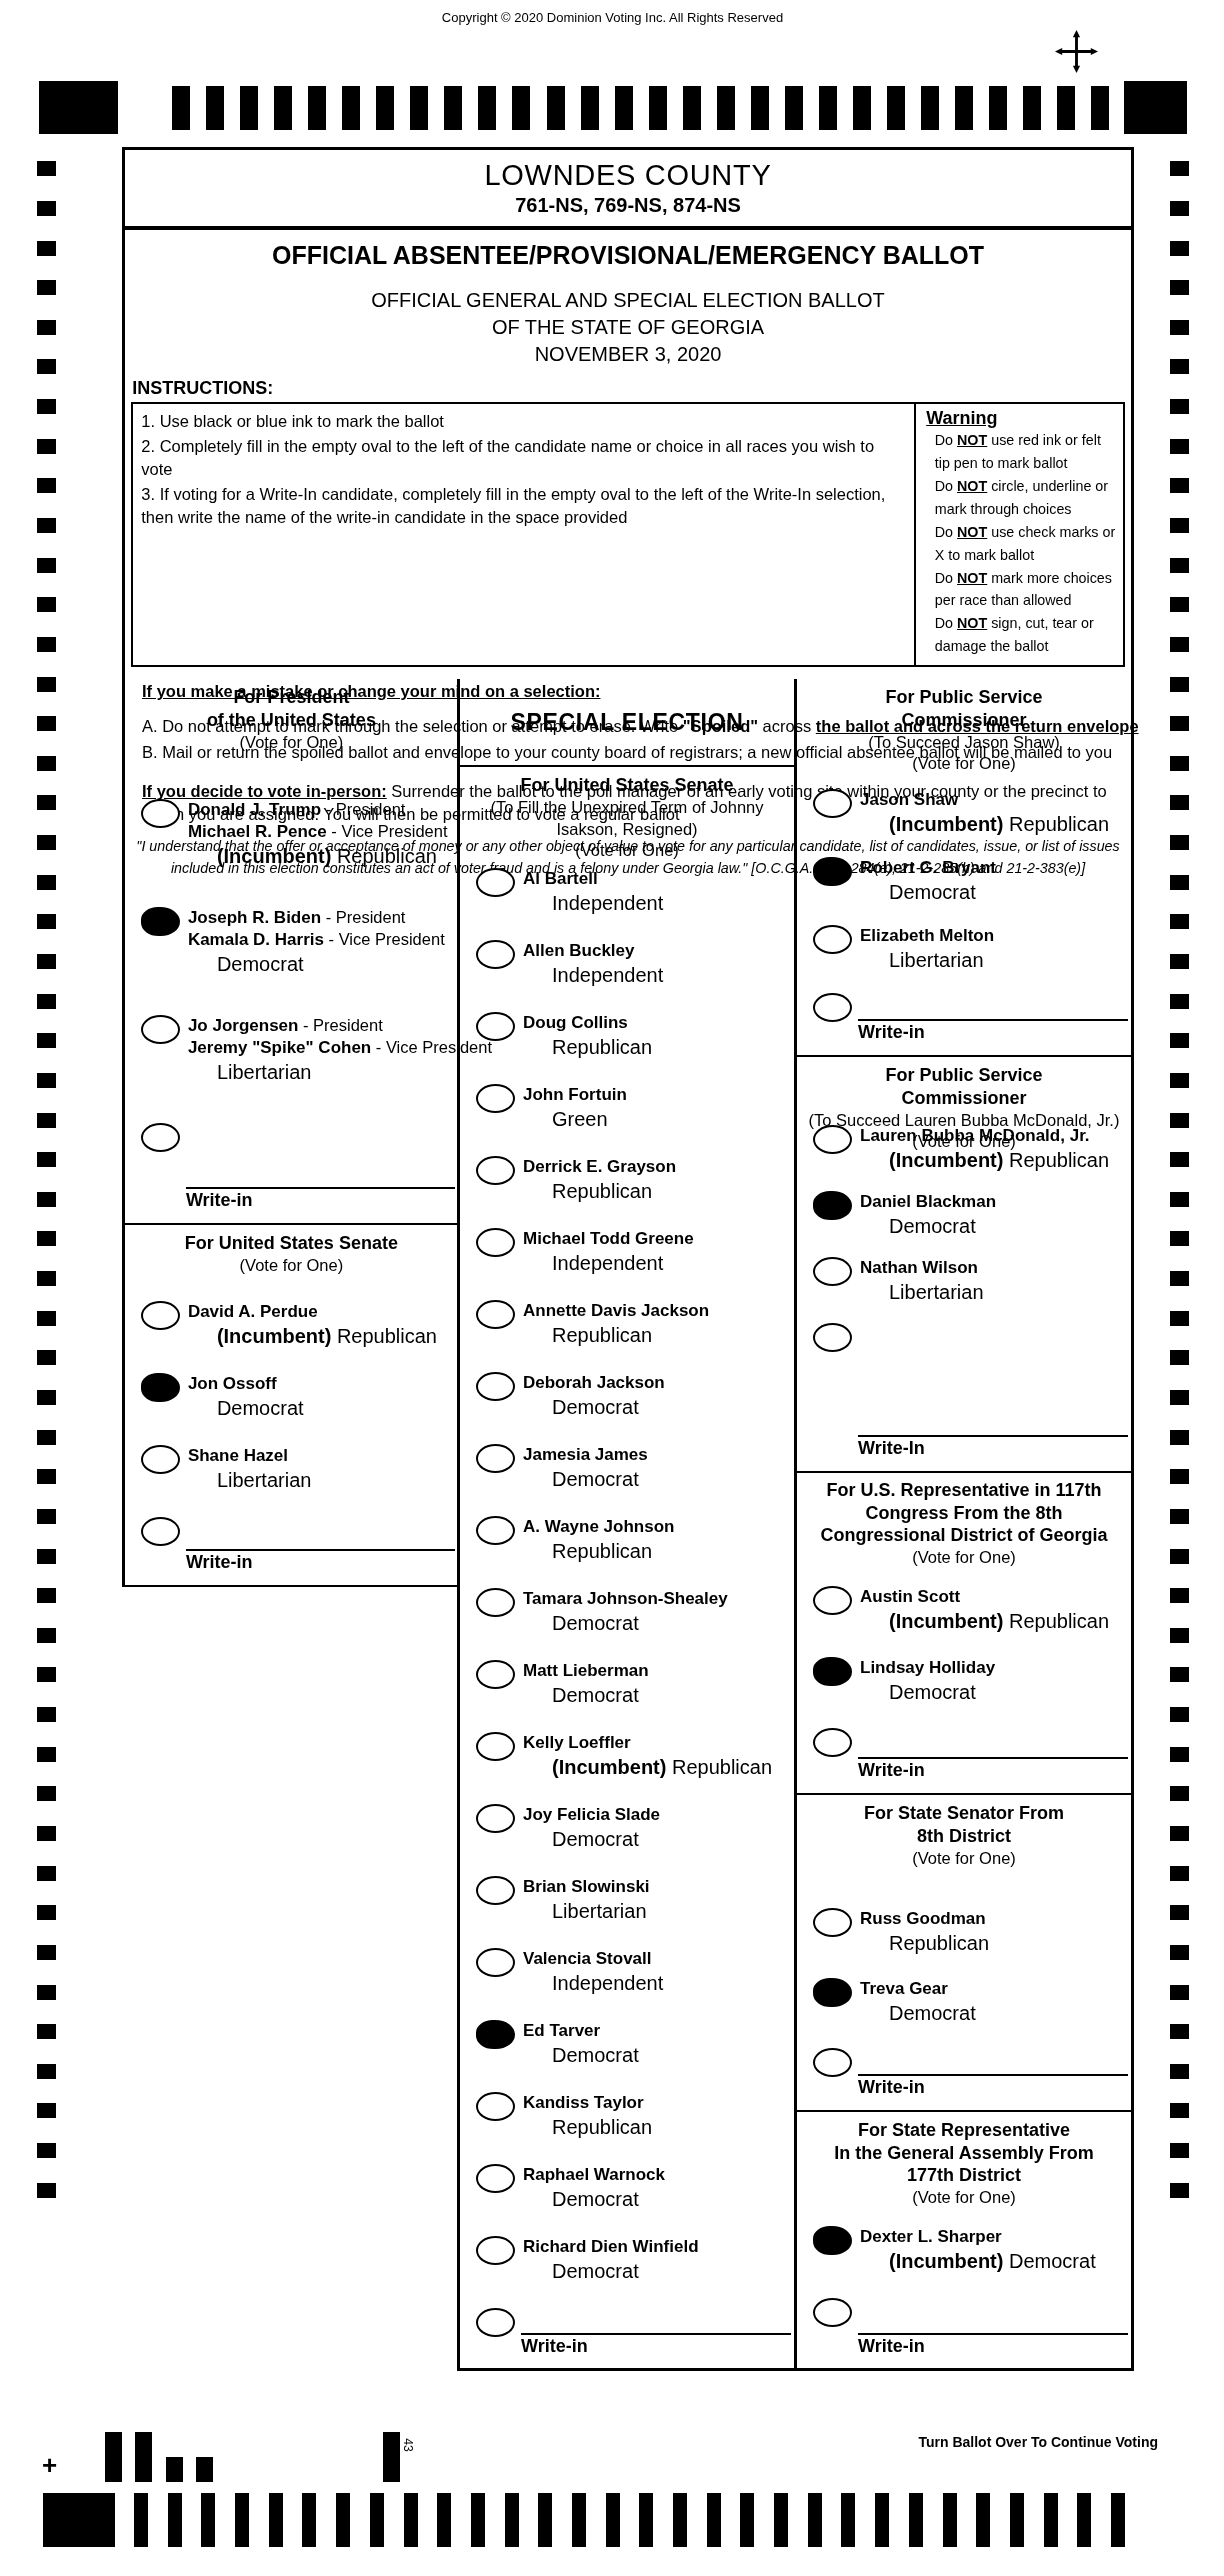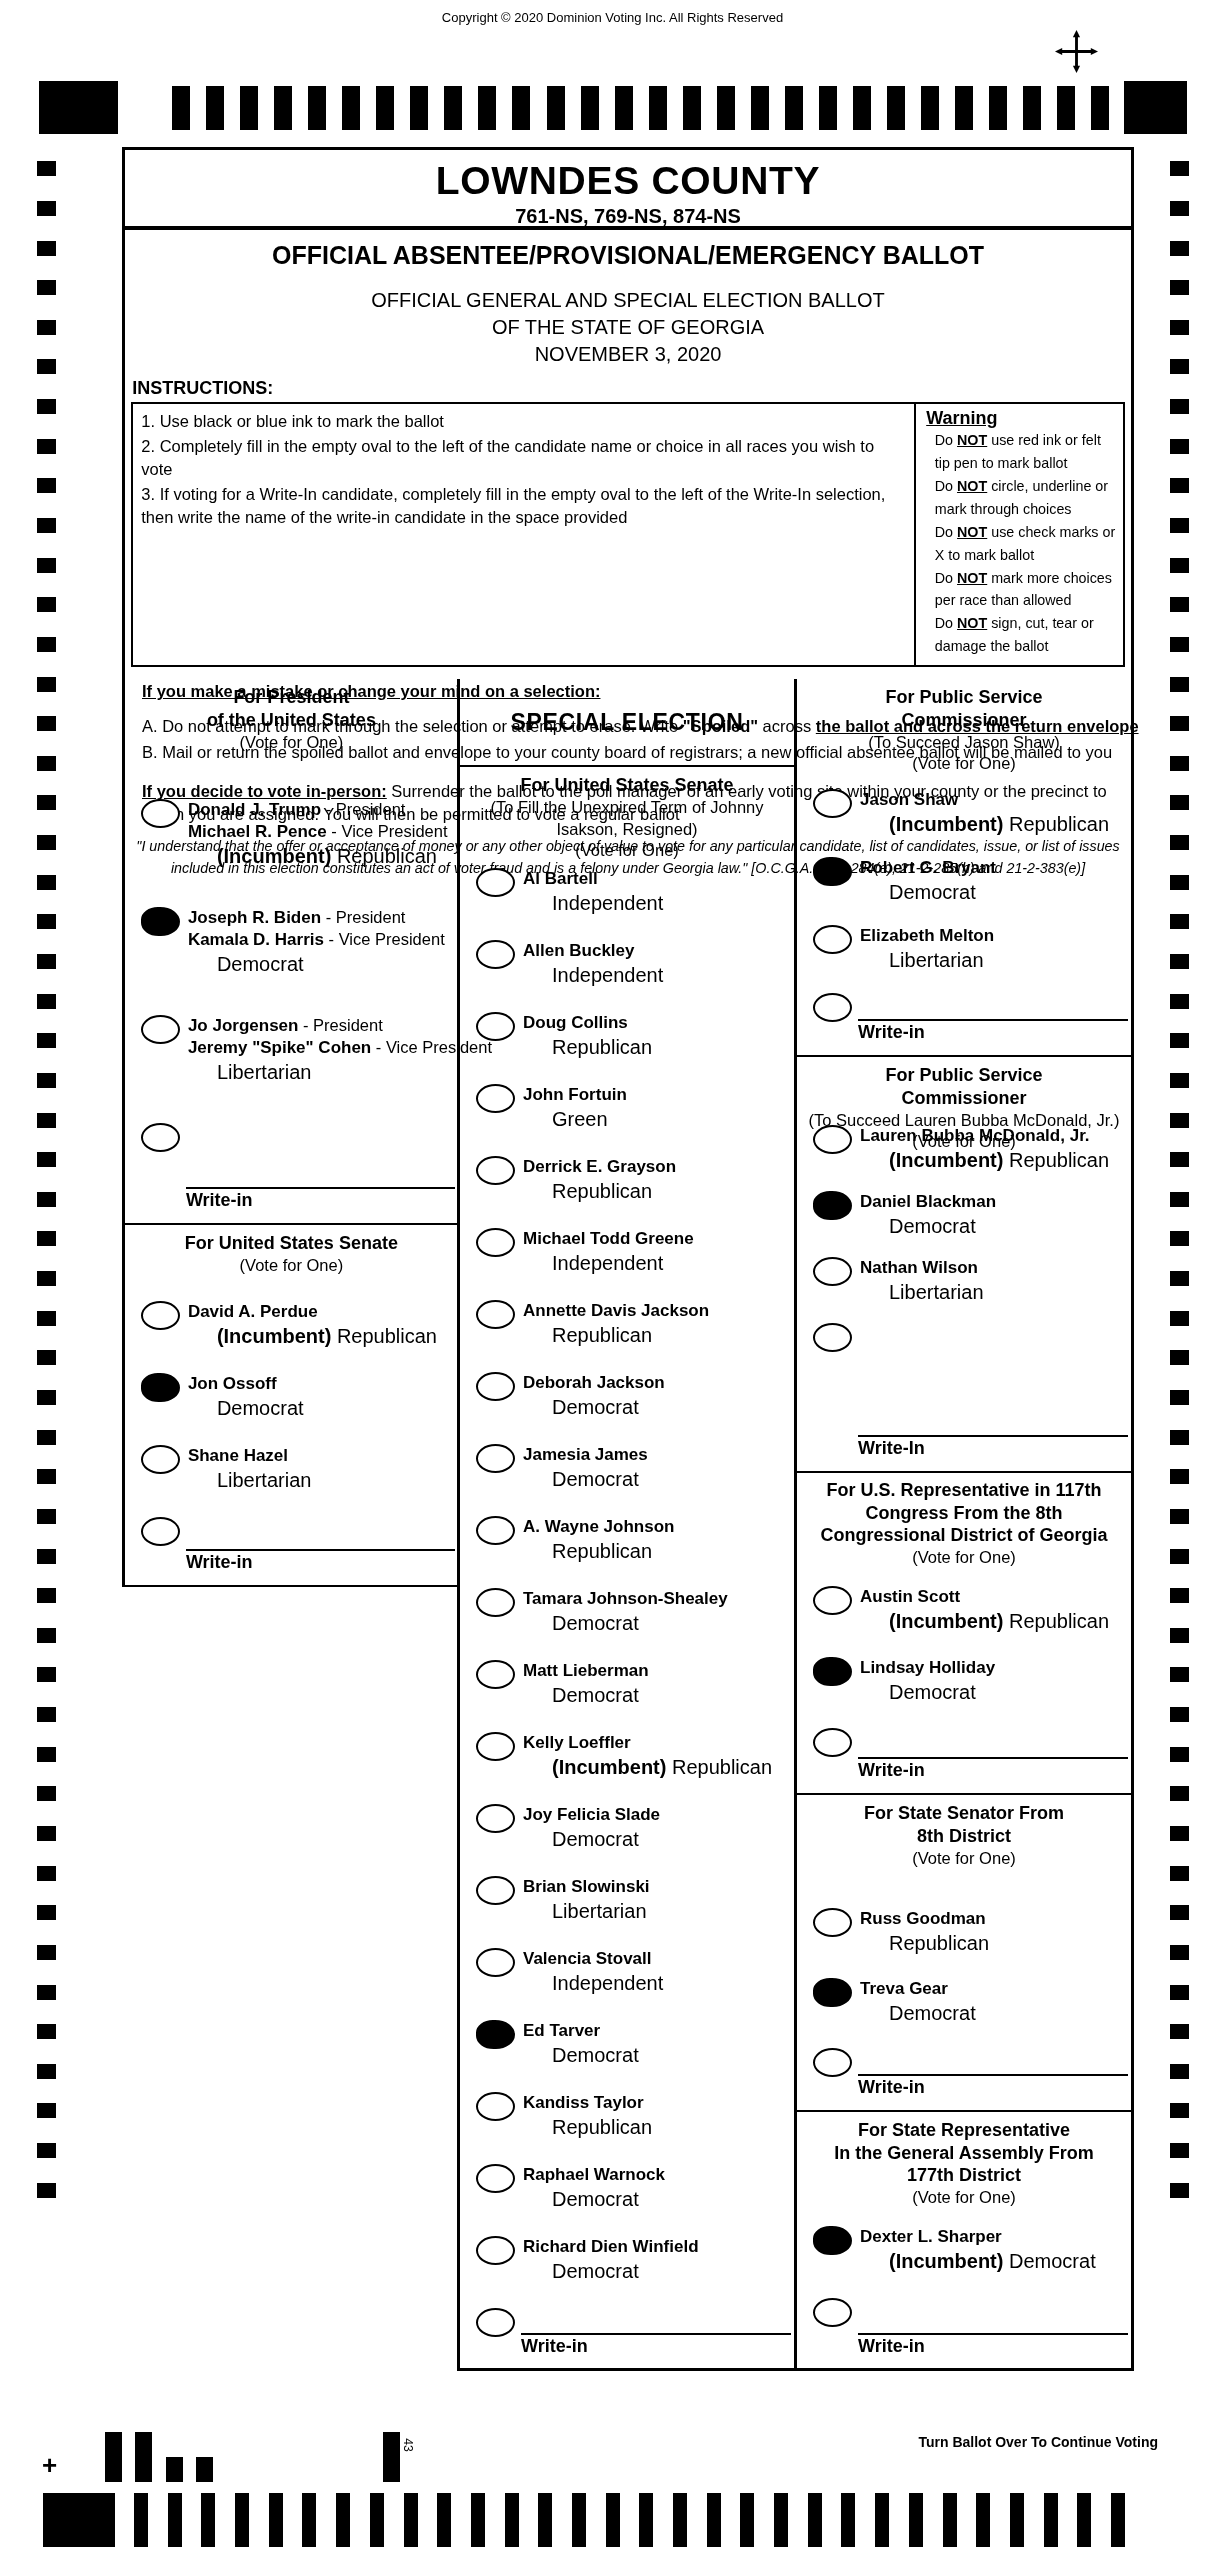--- a/index.html
+++ b/index.html
@@ -5,21 +5,21 @@
   html,body{margin:0;padding:0;background:#888;}
   #page{position:relative;width:1225px;height:2576px;background:#fff;color:#000;
         font-family:"Liberation Sans","DejaVu Sans",sans-serif;overflow:hidden;}
   .mark{position:absolute;background:#000;}
   .copyright{position:absolute;top:10px;left:0;right:0;text-align:center;font-size:13px;}
 
   
   #header-box{position:absolute;left:122px;top:147px;width:1012px;height:533px;
               border:3.6px solid #000;border-bottom:none;box-sizing:border-box;}
   #county-area{border-bottom:4.3px solid #000;padding-top:8.6px;height:67px;text-align:center;}
-  #county-name{font-size:39px;font-weight:bold;letter-spacing:0.7px;}
+  #county-name{font-size:29px;font-weight:normal;letter-spacing:0.7px;}
   #precincts{font-size:20px;font-weight:bold;margin-top:2.9px;}
   #ballot-type{font-size:25px;font-weight:bold;text-align:center;margin-top:11.5px;}
   #general-title{font-size:20px;font-weight:normal;text-align:center;margin-top:17px;line-height:1.35;}
   #instr-label{font-size:18px;font-weight:bold;margin:10px 0 2.9px 7.2px;}
   #instr-box{margin:0 5.7px;border:2.9px solid #000;display:flex;}
   #tovote-cell{flex:1 1 auto;padding:4.3px 8.6px 7.2px 8.6px;border-right:2.9px solid #000;}
   #warning-cell{width:324px;padding:4.3px 7.2px 7.2px 10px;box-sizing:border-box;}
   .cell-title{font-size:18px;font-weight:bold;text-decoration:underline;}
   .tv-line{font-size:16.5px;line-height:1.38;margin-top:2.2px;}
   .warn-line{font-size:14.3px;line-height:1.6;padding-left:8.6px;}

